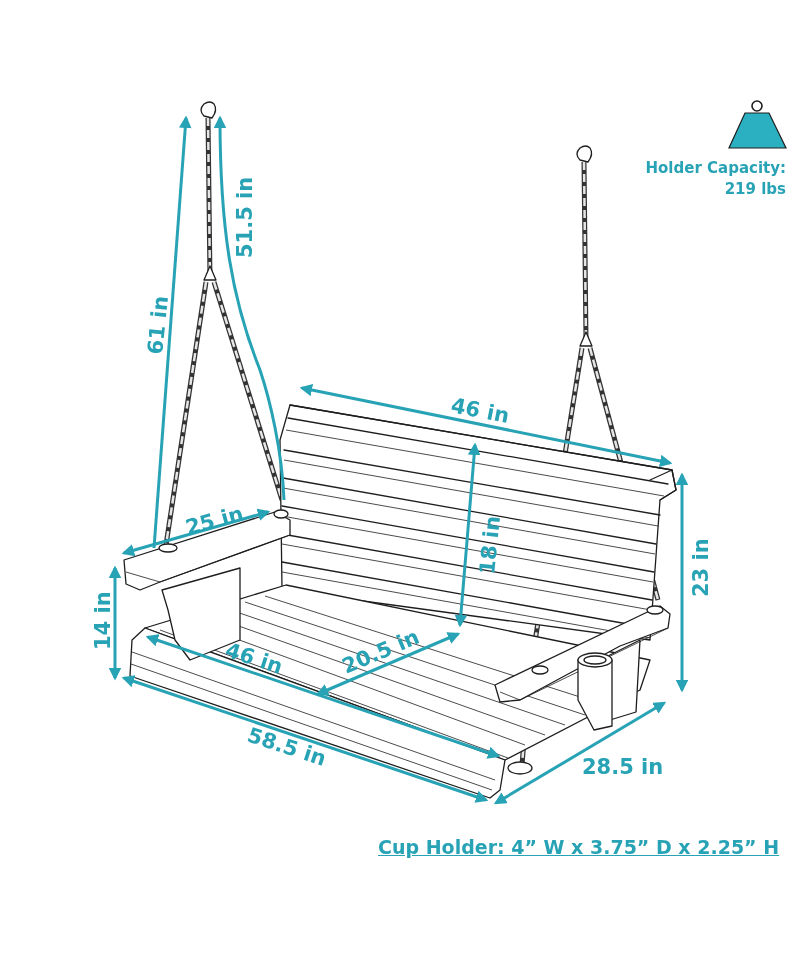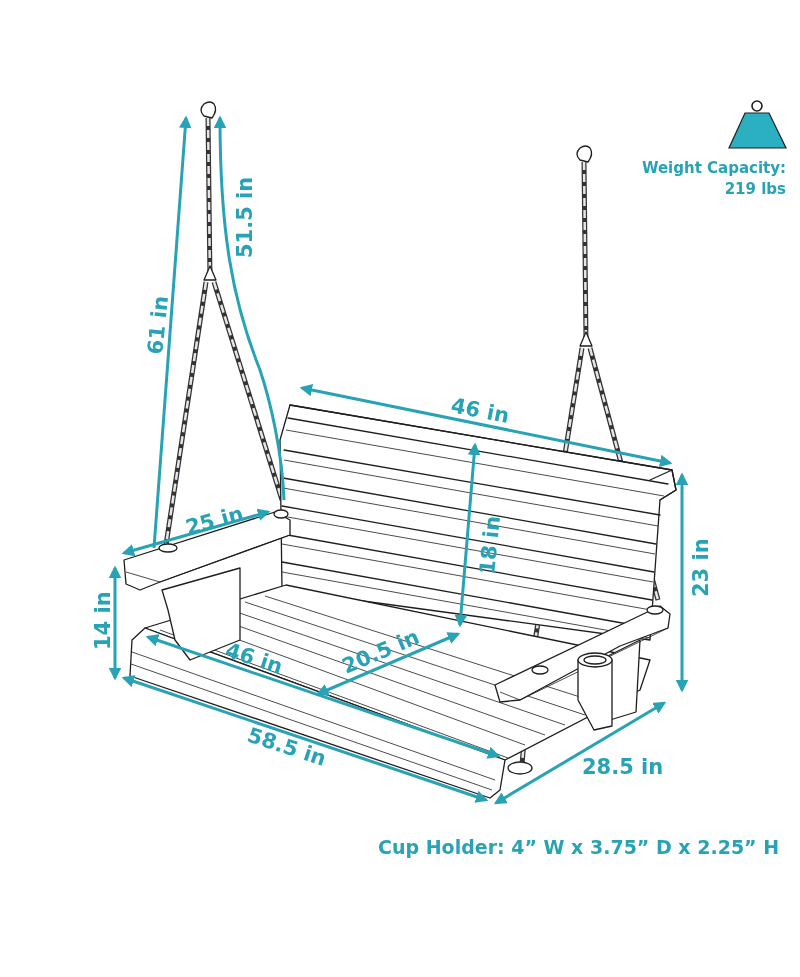--- a/index.html
+++ b/index.html
@@ -1,20 +1,20 @@
 <!DOCTYPE html>
 <html><head>
 <meta charset="utf-8">
 <style>
   html,body{margin:0;padding:0;background:#ffffff;}
   body{width:800px;height:977px;position:relative;overflow:hidden;font-family:"DejaVu Sans","Liberation Sans",sans-serif;}
   #stage{position:absolute;left:0;top:0;width:800px;height:977px;}
   .dimtext{font-family:"DejaVu Sans","Liberation Sans",sans-serif;font-weight:bold;fill:#27a3b5;}
   .wc{position:absolute;right:14px;top:158px;text-align:right;color:#27a3b5;font-weight:bold;font-size:15px;line-height:21px;}
-  .cup{position:absolute;left:378px;top:836px;color:#27a3b5;font-weight:bold;font-size:19px;white-space:nowrap;}
+  .cup{position:absolute;left:378px;top:836px;color:#27a3b5;font-weight:bold;font-size:19px;white-space:nowrap;text-decoration:underline;}
   .ln{stroke:#1e1e1e;fill:none;stroke-width:1.3;stroke-linejoin:round;stroke-linecap:round;}
   .lnf{stroke:#1e1e1e;fill:#ffffff;stroke-width:1.3;stroke-linejoin:round;}
   .thin{stroke:#1e1e1e;fill:none;stroke-width:0.8;}
   .dim{stroke:#27a3b5;stroke-width:3;fill:none;}
 </style>
 </head>
 <body>
 
 <div id="stage">
 <svg width="800" height="977" viewBox="0 0 800 977" xmlns="http://www.w3.org/2000/svg">
@@ -149,18 +149,18 @@
     <text class="dimtext" font-size="21" transform="translate(582,774)">28.5 in</text>
   </g>
 
   <g>
     <circle cx="757" cy="106" r="5" fill="#ffffff" stroke="#1e1e1e" stroke-width="1.6"></circle>
     <path d="M745,113 L769,113 L786,148 L729,148 Z" fill="#2bb0c2" stroke="#1e1e1e" stroke-width="1.2"></path>
   </g>
 </svg>
 
 <div class="wc">
-  <div>Weight Capacity:</div>
+  <div>Holder Capacity:</div>
   <div>219 lbs</div>
 </div>
 
 <div class="cup">Cup Holder: 4” W x 3.75” D x 2.25” H</div>
 </div>
 
 </body></html>

